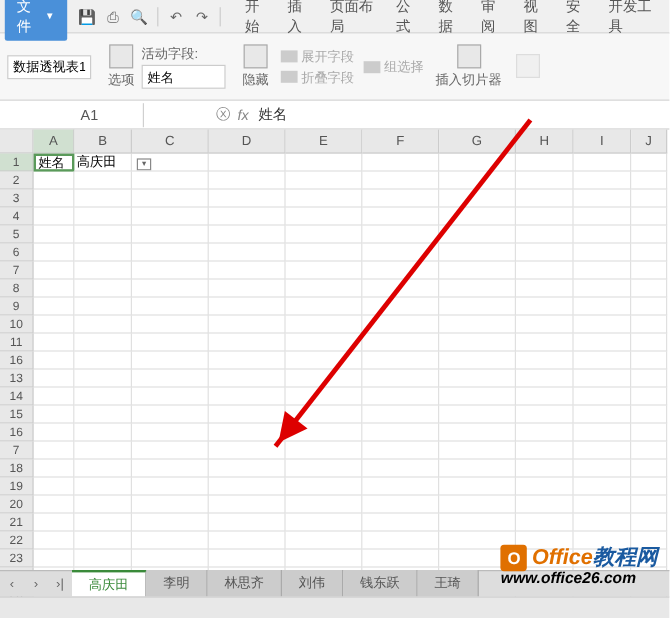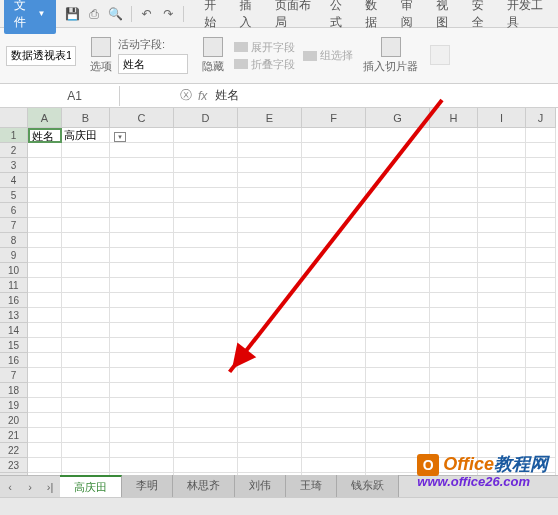--- a/index.html
+++ b/index.html
@@ -46,21 +46,21 @@
     .stab { padding: 3px 14px; background: #ccc; border-right: 1px solid #aaa; color: #555; cursor: pointer; }
     .stab.active { background: #fff; color: #3a8a3a; border-top: 2px solid #3a8a3a; }
     
     .hscroll { position: absolute; bottom: 0; left: 0; right: 0; height: 18px; background: #e8e8e8; border-top: 1px solid #ccc; }
     
     .arrow { position: absolute; top: 100px; left: 440px; width: 4px; height: 345px; background: #d00; transform: rotate(38deg); transform-origin: top; pointer-events: none; }
     .arrow::after { content: ""; position: absolute; bottom: -8px; left: -10px; border: 12px solid transparent; border-top: 24px solid #d00; }
     
     .watermark { position: absolute; bottom: 26px; right: 10px; font-size: 18px; font-weight: bold; font-style: italic; color: #1a5aa0; pointer-events: none; }
     .watermark .o { color: #e07000; }
-    .watermark .url { display: block; font-size: 13px; color: #6d28d9; font-style: italic; margin-top: -2px; }
+    .watermark .url { display: block; font-size: 13px; color: #000000; font-style: italic; margin-top: -2px; }
     .wm-logo { display: inline-block; width: 22px; height: 22px; background: #e07000; border-radius: 3px; color: #fff; text-align: center; line-height: 22px; margin-right: 4px; font-style: normal; font-size: 14px; vertical-align: middle; }
   </style>
 </head>
 <body>
 
 <div class="menubar">
   <div class="menu-file">
     <span>文件</span>
     <span class="tri">▼</span>
   </div>
@@ -494,22 +494,22 @@
 
 <div class="sheet-tabs">
   <div class="nav-btn">‹</div>
   <div class="nav-btn">›</div>
   <div class="nav-btn">›|</div>
   <div id="sheet-tabs-list" style="display:flex">
       <div class="stab active">高庆田</div>
       <div class="stab">李明</div>
       <div class="stab">林思齐</div>
       <div class="stab">刘伟</div>
+      <div class="stab">钱东跃</div>
       <div class="stab">王琦</div>
-      <div class="stab">钱东跃</div>
     </div>
 </div>
 
 <div class="hscroll"></div>
 
 <div class="arrow"></div>
 
 <div class="watermark">
   <span class="wm-logo">O</span><span class="o">Office</span><span>教程网</span>
   <span class="url">www.office26.com</span>

